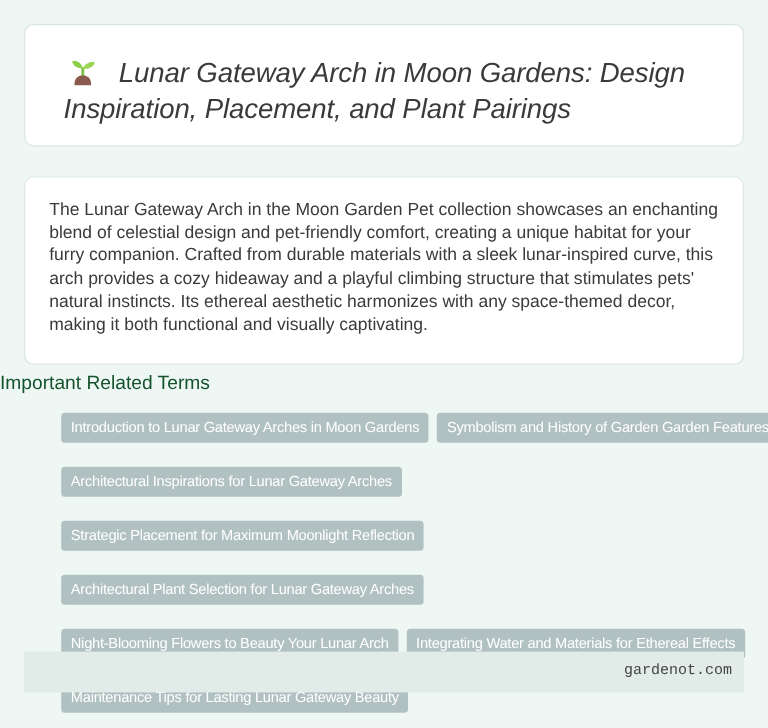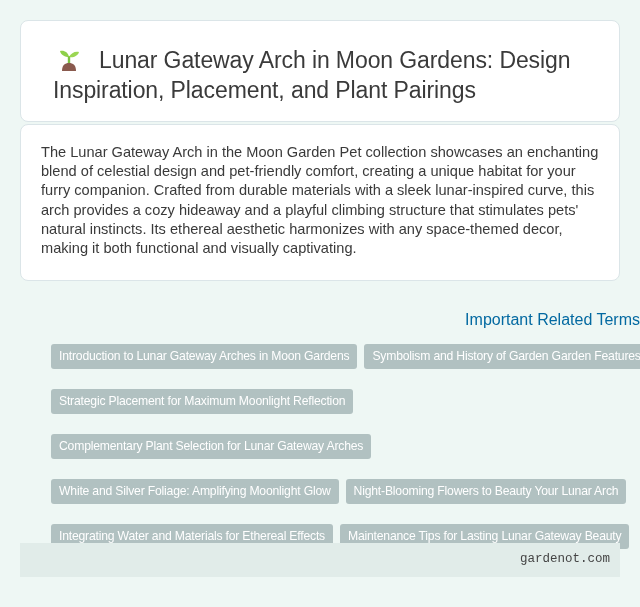--- a/index.html
+++ b/index.html
@@ -31,36 +31,37 @@
       width: 26px; height: 26px;
     }
     .page-title {
       font-size: 23px;
       line-height: 30px;
       color: #3a3a3a;
       font-weight: normal;
       text-indent: 46px;
       margin-left: -20px;
       letter-spacing: -0.1px;
+      font-style: italic;
     }
-    .desc-card { top: 124px; height: 157px; }
+    .desc-card { top: 147px; height: 157px; }
     .description {
       position: absolute;
       left: 20px; top: 18px;
       width: 560px;
       font-size: 14.6px;
       line-height: 19.2px;
       color: #3a3a3a;
     }
     .related-heading {
       position: absolute;
       top: 311px; left: 0; width: 640px;
-      text-align: right;
+      text-align: left;
       font-size: 16px;
-      color: #0369a1;
+      color: #14532d;
     }
     .tags {
       position: absolute;
       left: 23px; top: 344px;
       width: 600px;
       display: flex;
       flex-wrap: wrap;
       gap: 20px 7px;
       margin-left: 28px;
     }
@@ -110,23 +111,23 @@
 
 <div class="card desc-card">
   <p class="description">The Lunar Gateway Arch in the Moon Garden Pet collection showcases an enchanting blend of celestial design and pet-friendly comfort, creating a unique habitat for your furry companion. Crafted from durable materials with a sleek lunar-inspired curve, this arch provides a cozy hideaway and a playful climbing structure that stimulates pets' natural instincts. Its ethereal aesthetic harmonizes with any space-themed decor, making it both functional and visually captivating.</p>
 </div>
 
 <div class="related-heading">Important Related Terms</div>
 
 <div class="tags">
   <span class="tag">Introduction to Lunar Gateway Arches in Moon Gardens</span>
   <span class="tag">Symbolism and History of Garden Garden Features</span>
+  <span class="tag">Architectural Inspirations for Lunar Gateway Arches</span>
   <span class="tag break-after">Strategic Placement for Maximum Moonlight Reflection</span>
-  <span class="tag break-after">Complementary Plant Selection for Lunar Gateway Arches</span>
-  <span class="tag">White and Silver Foliage: Amplifying Moonlight Glow</span>
+  <span class="tag break-after">Architectural Plant Selection for Lunar Gateway Arches</span>
   <span class="tag">Night-Blooming Flowers to Beauty Your Lunar Arch</span>
   <span class="tag">Integrating Water and Materials for Ethereal Effects</span>
   <span class="tag">Maintenance Tips for Lasting Lunar Gateway Beauty</span>
 </div>
 
 <div class="footer">
   <span class="footer-site">gardenot.com</span>
 </div>
 
 </body></html>

